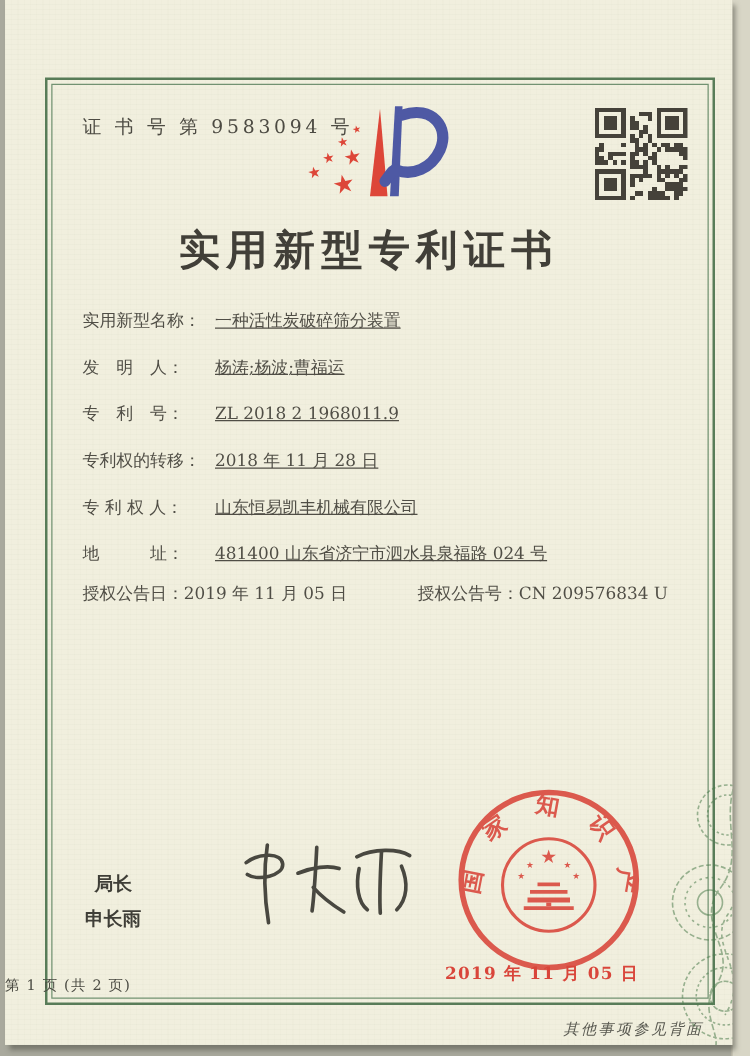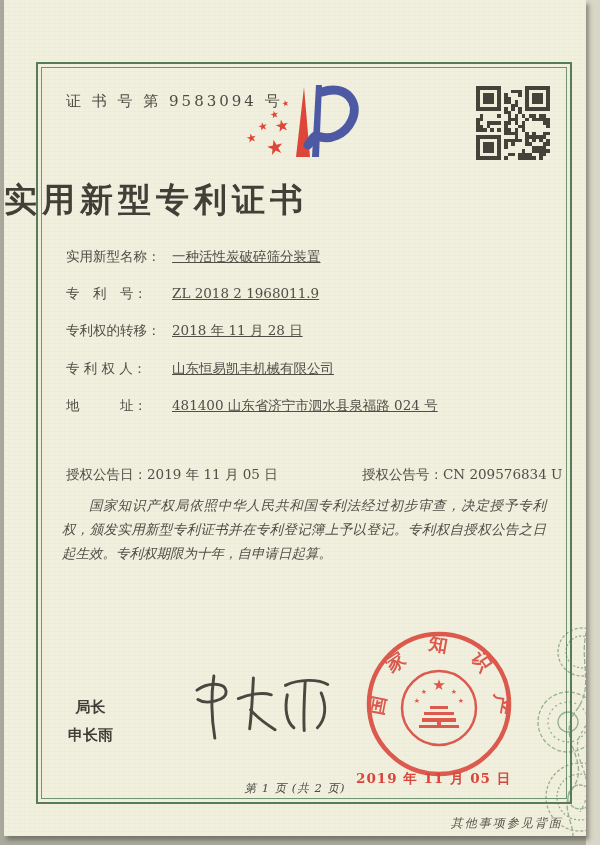--- a/index.html
+++ b/index.html
@@ -32,53 +32,53 @@
     position:absolute;left:62px;top:92px;
     font-size:15px;letter-spacing:3px;color:#4c4a42;
   }
   
   .logo{position:absolute;left:238px;top:80px;width:130px;height:100px;}
   .logo .star{position:absolute;color:#dd4638;line-height:1;transform:rotate(-12deg);}
   .qr{position:absolute;left:472px;top:86px;width:74px;height:74px;}
   .qr svg{width:74px;height:74px;display:block;}
   .title{
     position:absolute;left:0;top:178px;width:100%;margin:0;
-    font-size:33px;font-weight:700;color:#413f38;
+    text-align:center;font-size:33px;font-weight:700;color:#413f38;
     letter-spacing:5px;
   }
   .fields{position:absolute;left:62px;top:248px;width:460px;font-size:13.5px;color:#504e46;text-decoration:underline;}
   .frow{height:37.2px;white-space:nowrap;}
   .flabel{display:inline-block;min-width:106px;}
   .grantrow{
     position:absolute;left:62px;top:466px;width:478px;
     font-size:13.5px;color:#504e46;white-space:nowrap;
   }
-  .grantrow .gitem2{position:absolute;left:268px;top:0;margin-left:28px;}
+  .grantrow .gitem2{position:absolute;left:268px;top:0;}
   .paras{
     position:absolute;left:58px;top:493px;width:484px;
     font-size:13.5px;line-height:1.78;color:#4f4d45;
     font-style:italic;text-align:justify;
   }
   .paras p{margin:0;text-indent:2em;}
   .sigblock{
     position:absolute;left:64px;top:694px;
     font-size:15px;color:#3f3e37;line-height:1.85;font-weight:700;
     font-family:"DejaVu Sans","Liberation Sans",sans-serif;
     text-align:center;
   }
   .signature{position:absolute;left:176px;top:668px;}
   .seal{position:absolute;left:353px;top:622px;width:164px;height:164px;}
   .seal svg{display:block;}
   .sealdate{
     position:absolute;left:352px;top:770px;
     font-size:13.5px;color:#d9453a;letter-spacing:1px;font-weight:700;
   }
   .pagefooter{
-    position:absolute;left:0;top:781px;width:100%;text-align:center;
-    font-size:11.5px;color:#4a4a42;letter-spacing:1px;font-style:italic;
+    position:absolute;left:0;top:781px;width:100%;
+    font-size:11.5px;color:#4a4a42;letter-spacing:1px;
   }
   .backnote{
     position:absolute;left:0;top:815px;width:96%;text-align:right;
     font-size:12px;color:#585850;letter-spacing:2px;font-style:italic;
   }
   .guilloche{position:absolute;right:-14px;bottom:-6px;opacity:.55;}
 </style>
 </head>
 <body>
 
@@ -331,40 +331,42 @@
         </svg>
     </div>
 
     <h1 class="title">实用新型专利证书</h1>
 
     <div class="fields">
       <div class="frow">
         <span class="flabel">实用新型名称：</span><span class="fvalue">一种活性炭破碎筛分装置</span>
       </div>
       <div class="frow">
+        <span class="flabel">发　明　人：</span><span class="fvalue">杨涛;杨波;曹福运</span>
+      </div>
+      <div class="frow">
         <span class="flabel">专　利　号：</span><span class="fvalue">ZL 2018 2 1968011.9</span>
       </div>
       <div class="frow">
         <span class="flabel">专利权的转移：</span><span class="fvalue">2018 年 11 月 28 日</span>
       </div>
       <div class="frow">
         <span class="flabel">专 利 权 人：</span><span class="fvalue">山东恒易凯丰机械有限公司</span>
       </div>
       <div class="frow">
         <span class="flabel">地　　　址：</span><span class="fvalue">481400 山东省济宁市泗水县泉福路 024 号</span>
       </div>
     </div>
 
     <div class="grantrow">
       <span class="gitem1"><span>授权公告日：</span><span>2019 年 11 月 05 日</span></span>
       <span class="gitem2"><span>授权公告号：</span><span>CN 209576834 U</span></span>
     </div>
 
     <div class="paras">
-      <p>国家知识产权局依照中华人民共和国专利法经过初步审查，决定授予专利权，颁发实用新型专利证书并在专利登记簿上予以登记。专利权自授权公告之日起生效。专利权期限为十年，自申请日起算。</p>
     </div>
 
     <div class="sigblock">
       <div>局长</div>
       <div>申长雨</div>
     </div>
 
     <svg class="signature" width="160" height="80" viewBox="0 0 170 80">
       <g fill="none" stroke="#3b3a33" stroke-width="3.1" stroke-linecap="round" opacity=".92">
         <path d="M 36 6 C 33 26 33 48 37 72"></path>

